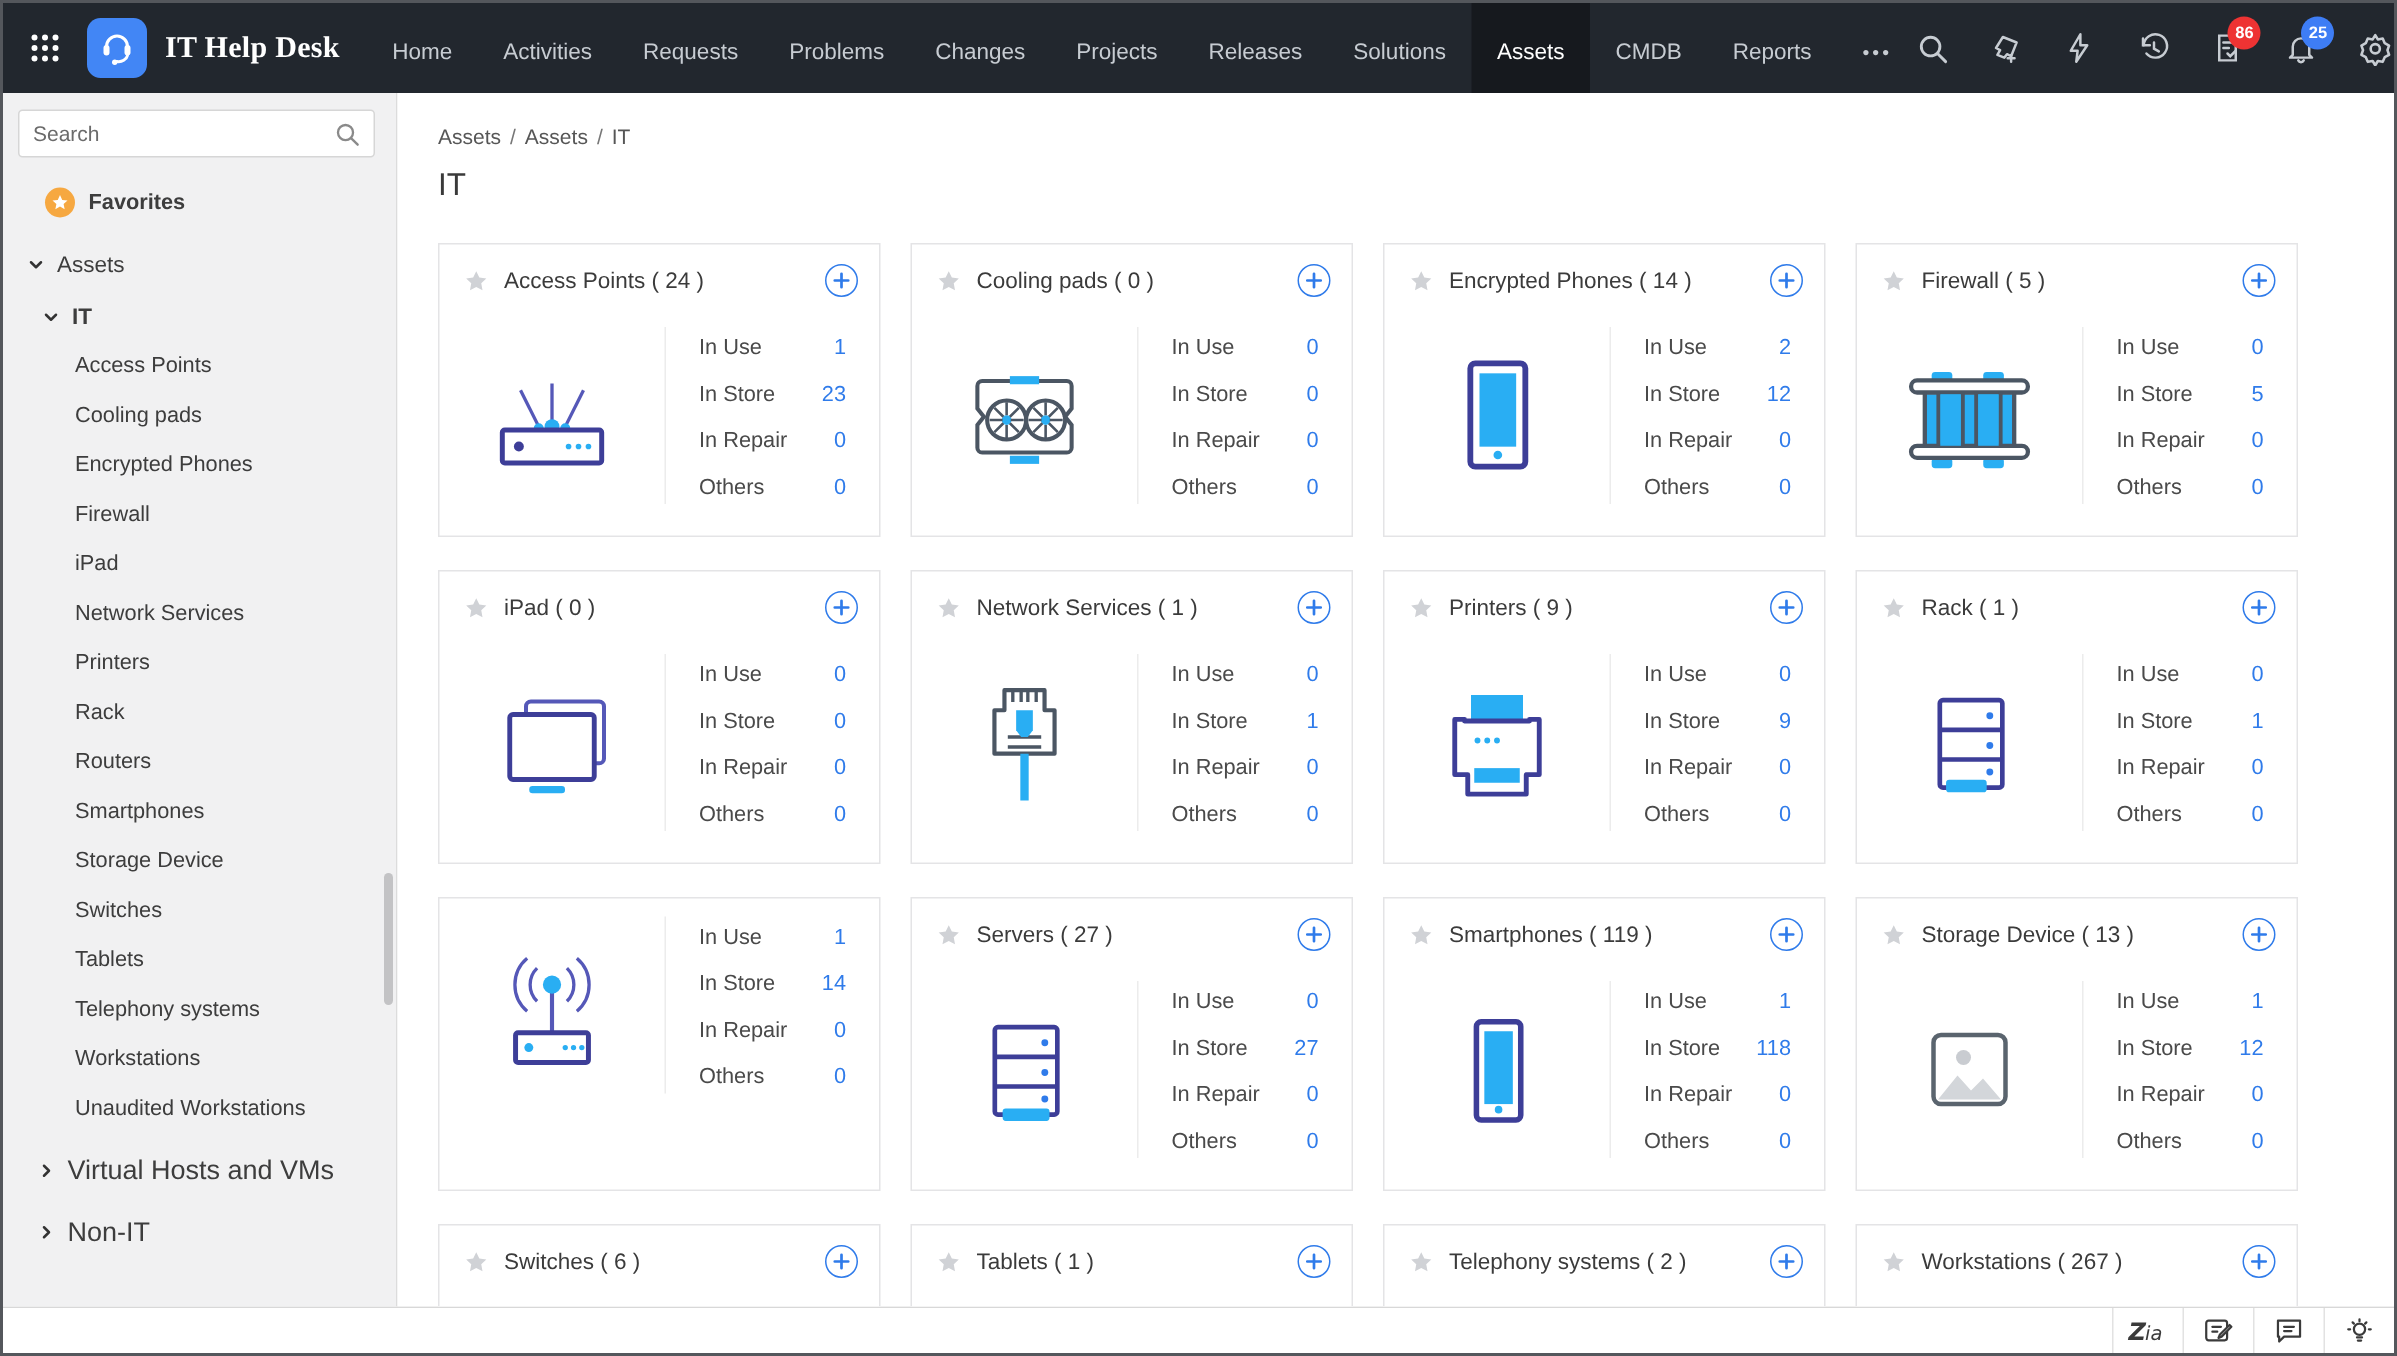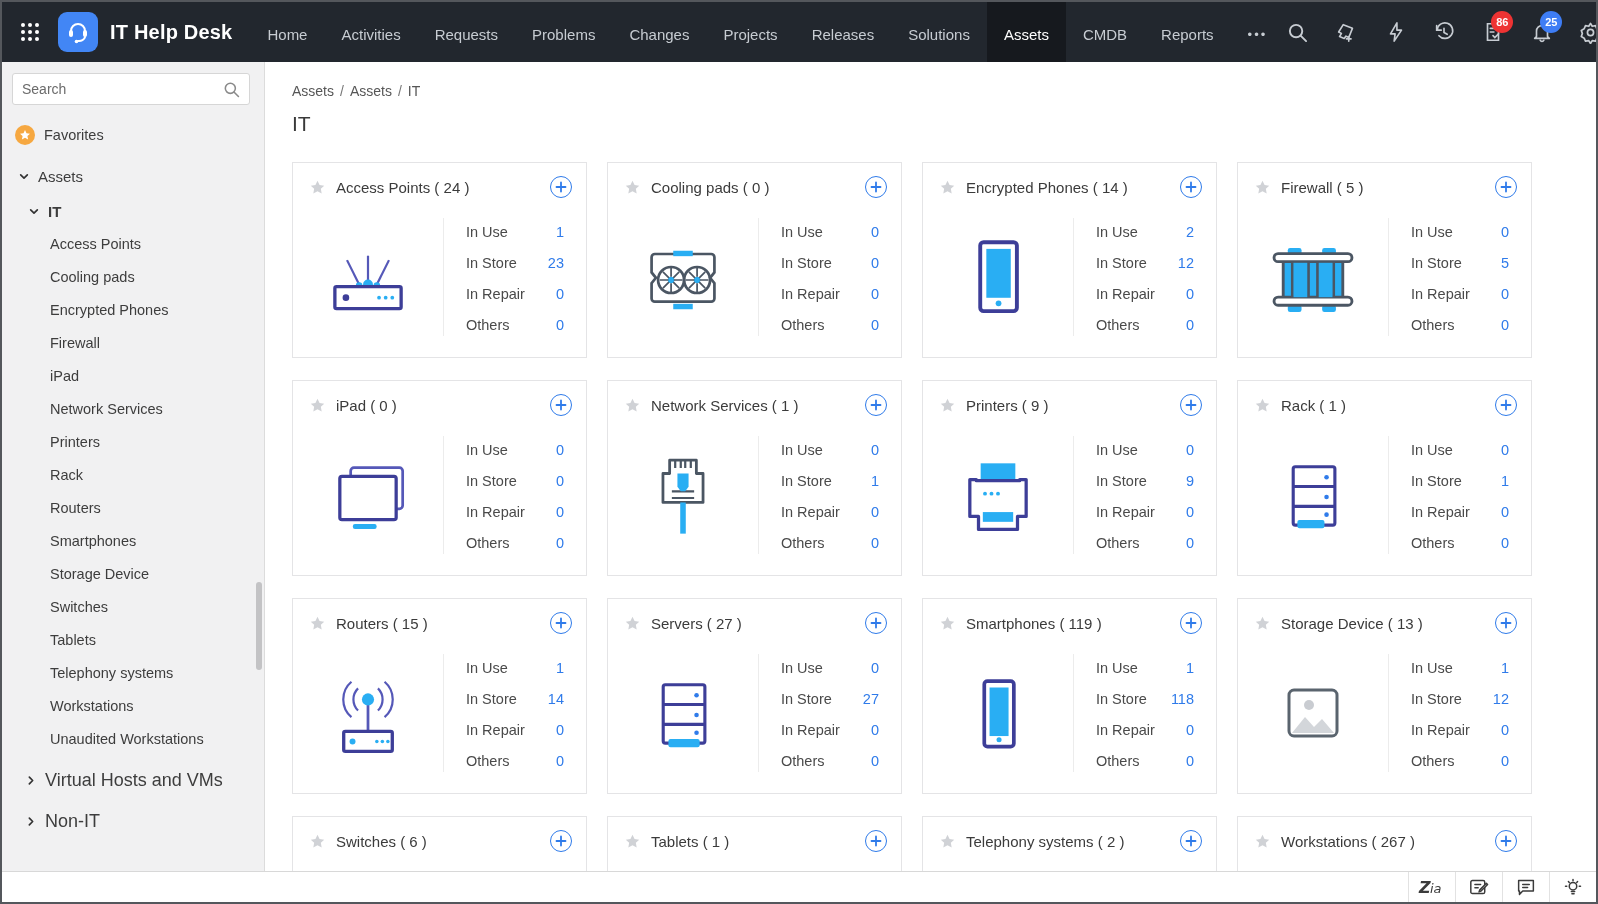--- a/index.html
+++ b/index.html
@@ -5,42 +5,42 @@
   * { margin:0; padding:0; box-sizing:border-box; }
   html,body { width:1598px; height:904px; font-family:"Liberation Sans", sans-serif; background:#fff; }
   .window { width:1598px; height:904px; border:2px solid #54575c; display:flex; flex-direction:column; overflow:hidden; background:#fff; }
 
   
   .navbar { height:60px; min-height:60px; background:#22272e; display:flex; align-items:stretch; color:#c7ccd2; }
   .nav-left { display:flex; align-items:center; }
   .waffle { width:56px; display:flex; align-items:center; justify-content:center; cursor:pointer; }
   .waffle svg { display:block; }
   .app-logo { width:40px; height:40px; border-radius:9px; background:#4286f5; display:flex; align-items:center; justify-content:center; margin-right:12px; }
-  .app-title { color:#fff; font-size:20px; font-weight:700; letter-spacing:.2px; margin-right:18px; white-space:nowrap; }
+  .app-title { color:#fff; font-size:20px; font-weight:700; letter-spacing:.2px; margin-right:18px; white-space:nowrap;font-family:Liberation Serif, serif; }
   .nav-items { display:flex; align-items:stretch; height:64px; }
   .nav-item { display:flex; align-items:center; padding:0 17px; font-size:15px; color:#c7ccd2; cursor:pointer; border-bottom:4px solid transparent; border-top:4px solid transparent; white-space:nowrap; }
   .nav-item.active { background:#16191e; color:#fff; border-bottom-color:#4a86f7; }
   .nav-item.more { font-size:13px; letter-spacing:2px; }
   .nav-right { margin-left:auto; display:flex; align-items:center; gap:25px; padding-right:20px; }
-  .nav-icon { position:relative; width:24px; height:24px; display:flex; align-items:center; justify-content:flex-end; cursor:pointer; }
+  .nav-icon { position:relative; width:24px; height:24px; display:flex; align-items:center; justify-content:flex-start; cursor:pointer; }
   .nav-icon svg { stroke:#c7ccd2; }
   .badge { position:absolute; top:-9px; left:11px; min-width:22px; height:22px; border-radius:11px; font-size:11px; font-weight:700; color:#fff; display:flex; align-items:center; justify-content:center; padding:0 4px; }
   .badge.red { background:#e33; }
   .badge.blue { background:#3e7df5; }
 
   
   .middle { flex:1; display:flex; overflow:hidden; }
 
   
   .sidebar { width:263px; min-width:263px; background:#f1f1f2; border-right:1px solid #dcdcdc; padding-top:11px; position:relative; overflow:hidden; }
   .search-box { margin:0 14px 6px 10px; height:32px; background:#fff; border:1px solid #d6d6d6; border-radius:3px; display:flex; align-items:center; padding:0 9px; }
   .search-box input { border:none; outline:none; flex:1; font-size:14px; color:#333; font-family:"Liberation Sans",sans-serif; background:transparent; }
   .search-box input::placeholder { color:#6b6b6b; }
   .side-row { display:flex; align-items:center; font-size:14.5px; color:#3d3d3d; cursor:pointer; }
-  .fav-row { padding:14px 0 10px 13px; gap:9px; }
+  .fav-row { padding:14px 0 10px 28px; gap:9px;font-weight:bold; }
   .fav-star { width:20px; height:20px; border-radius:50%; background:#f6a841; display:flex; align-items:center; justify-content:center; }
   .tree-root { padding:13px 0 6px 17px; gap:9px; font-size:15px; }
   .tree-group { padding:12px 0 8px 27px; gap:9px; font-weight:700; font-size:15px; }
   .chev { width:10px; height:10px; display:flex; align-items:center; justify-content:center; }
   .tree-children { list-style:none; }
   .tree-children li { padding:8px 0 8px 48px; font-size:14.5px; color:#3d3d3d; cursor:pointer; line-height:17px; }
   .tree-collapsed { list-style:none; margin-top:4px; }
   .tree-collapsed li { display:flex; gap:9px; align-items:center; padding:10px 0 10px 24px; font-size:18px; color:#3d3d3d; cursor:pointer; }
   .side-scrollbar { position:absolute; right:2px; top:520px; width:6px; height:88px; border-radius:3px; background:#c3c3c5; }
 
@@ -613,33 +613,20 @@
                   <span class="stat-value">0</span>
                 </div>
                 <div class="stat-row">
                   <span class="stat-label">Others</span>
                   <span class="stat-value">0</span>
                 </div>
               </div>
     </div>
   </div>
           <div class="card">
-    <div class="card-head">
-      <span class="card-star">
-        <svg width="17" height="17" viewBox="0 0 24 24" fill="#d0d2d6">
-                  <path d="M12 2.5 l2.9 6 6.6 .9 -4.8 4.5 1.2 6.6 -5.9 -3.2 -5.9 3.2 1.2 -6.6 -4.8 -4.5 6.6 -.9 Z"></path>
-                </svg>
-      </span>
-      <span class="card-title">Routers ( 15 )</span>
-      <span class="card-add">
-        <svg width="12" height="12" viewBox="0 0 12 12" stroke="#2f7bea" stroke-width="1.8" stroke-linecap="round">
-                  <path d="M6 1.5 V10.5 M1.5 6 H10.5"></path>
-                </svg>
-      </span>
-    </div>
     <div class="card-body">
       <div class="card-icon">
                 <svg width="106" height="94" viewBox="0 0 96 84" fill="none">
    <path d="M48 32 V56" stroke="#5558b8" stroke-width="2.5"></path>
                   <circle cx="48" cy="27" r="5.5" fill="#29aef3"></circle>
    <g stroke="#5558b8" stroke-width="2" fill="none">
      <path d="M39 17 a14 14 0 0 0 0 20"></path>
                     <path d="M33 11 a21 21 0 0 0 0 32"></path>
      <path d="M57 17 a14 14 0 0 1 0 20"></path>
                     <path d="M63 11 a21 21 0 0 1 0 32"></path>

